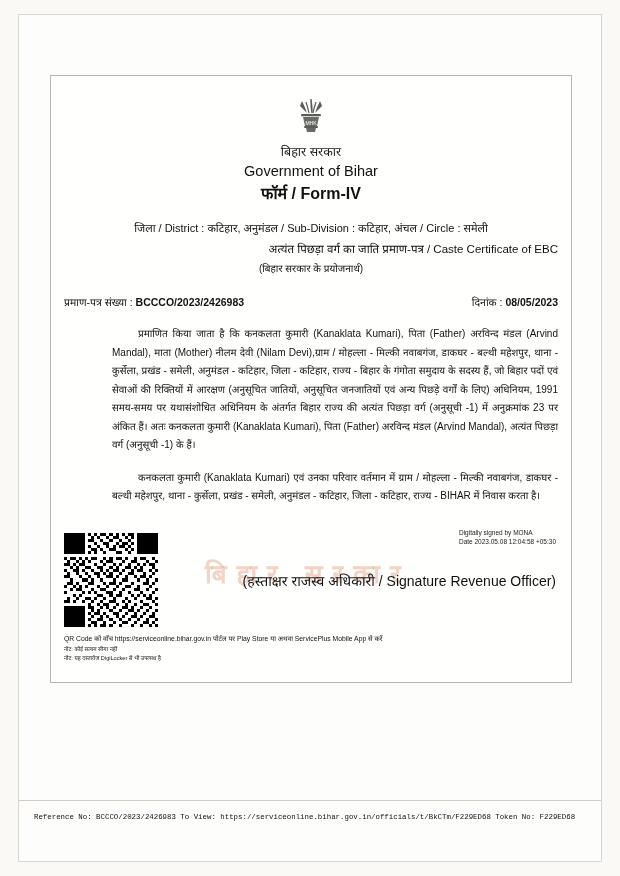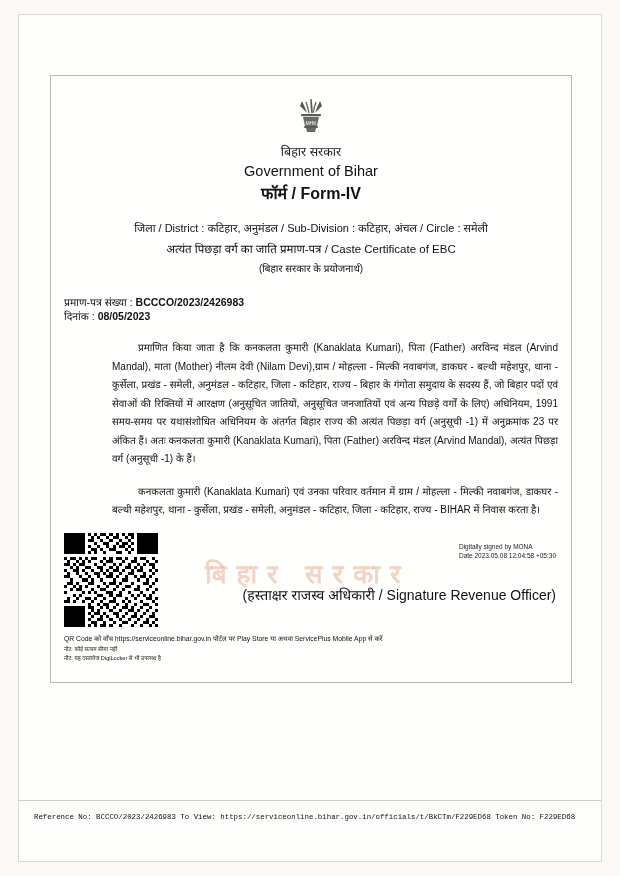--- a/index.html
+++ b/index.html
@@ -71,39 +71,38 @@
     color: #111;
     margin-top: 3px;
   }
   .district-line {
     text-align: center;
     font-size: 11px;
     margin-top: 16px;
     color: #111;
   }
   .cert-title {
-    text-align: center;
+    text-align: right;
     font-size: 11.5px;
     margin-top: 6px;
     color: #111;
   }
   .cert-sub {
     text-align: center;
     font-size: 10px;
     margin-top: 5px;
     color: #111;
   }
   .meta-row {
     display: flex;
     justify-content: space-between;
     align-items: flex-start;
     margin-top: 20px;
     font-size: 10.5px;
     color: #111;
-    flex-direction: column;
   }
   .meta-row .left b { font-weight: bold; }
   .meta-row .right b { font-weight: bold; }
 
   .body-para {
     margin-top: 16px;
     font-size: 10px;
     line-height: 1.85;
     color: #111;
     text-align: justify;

